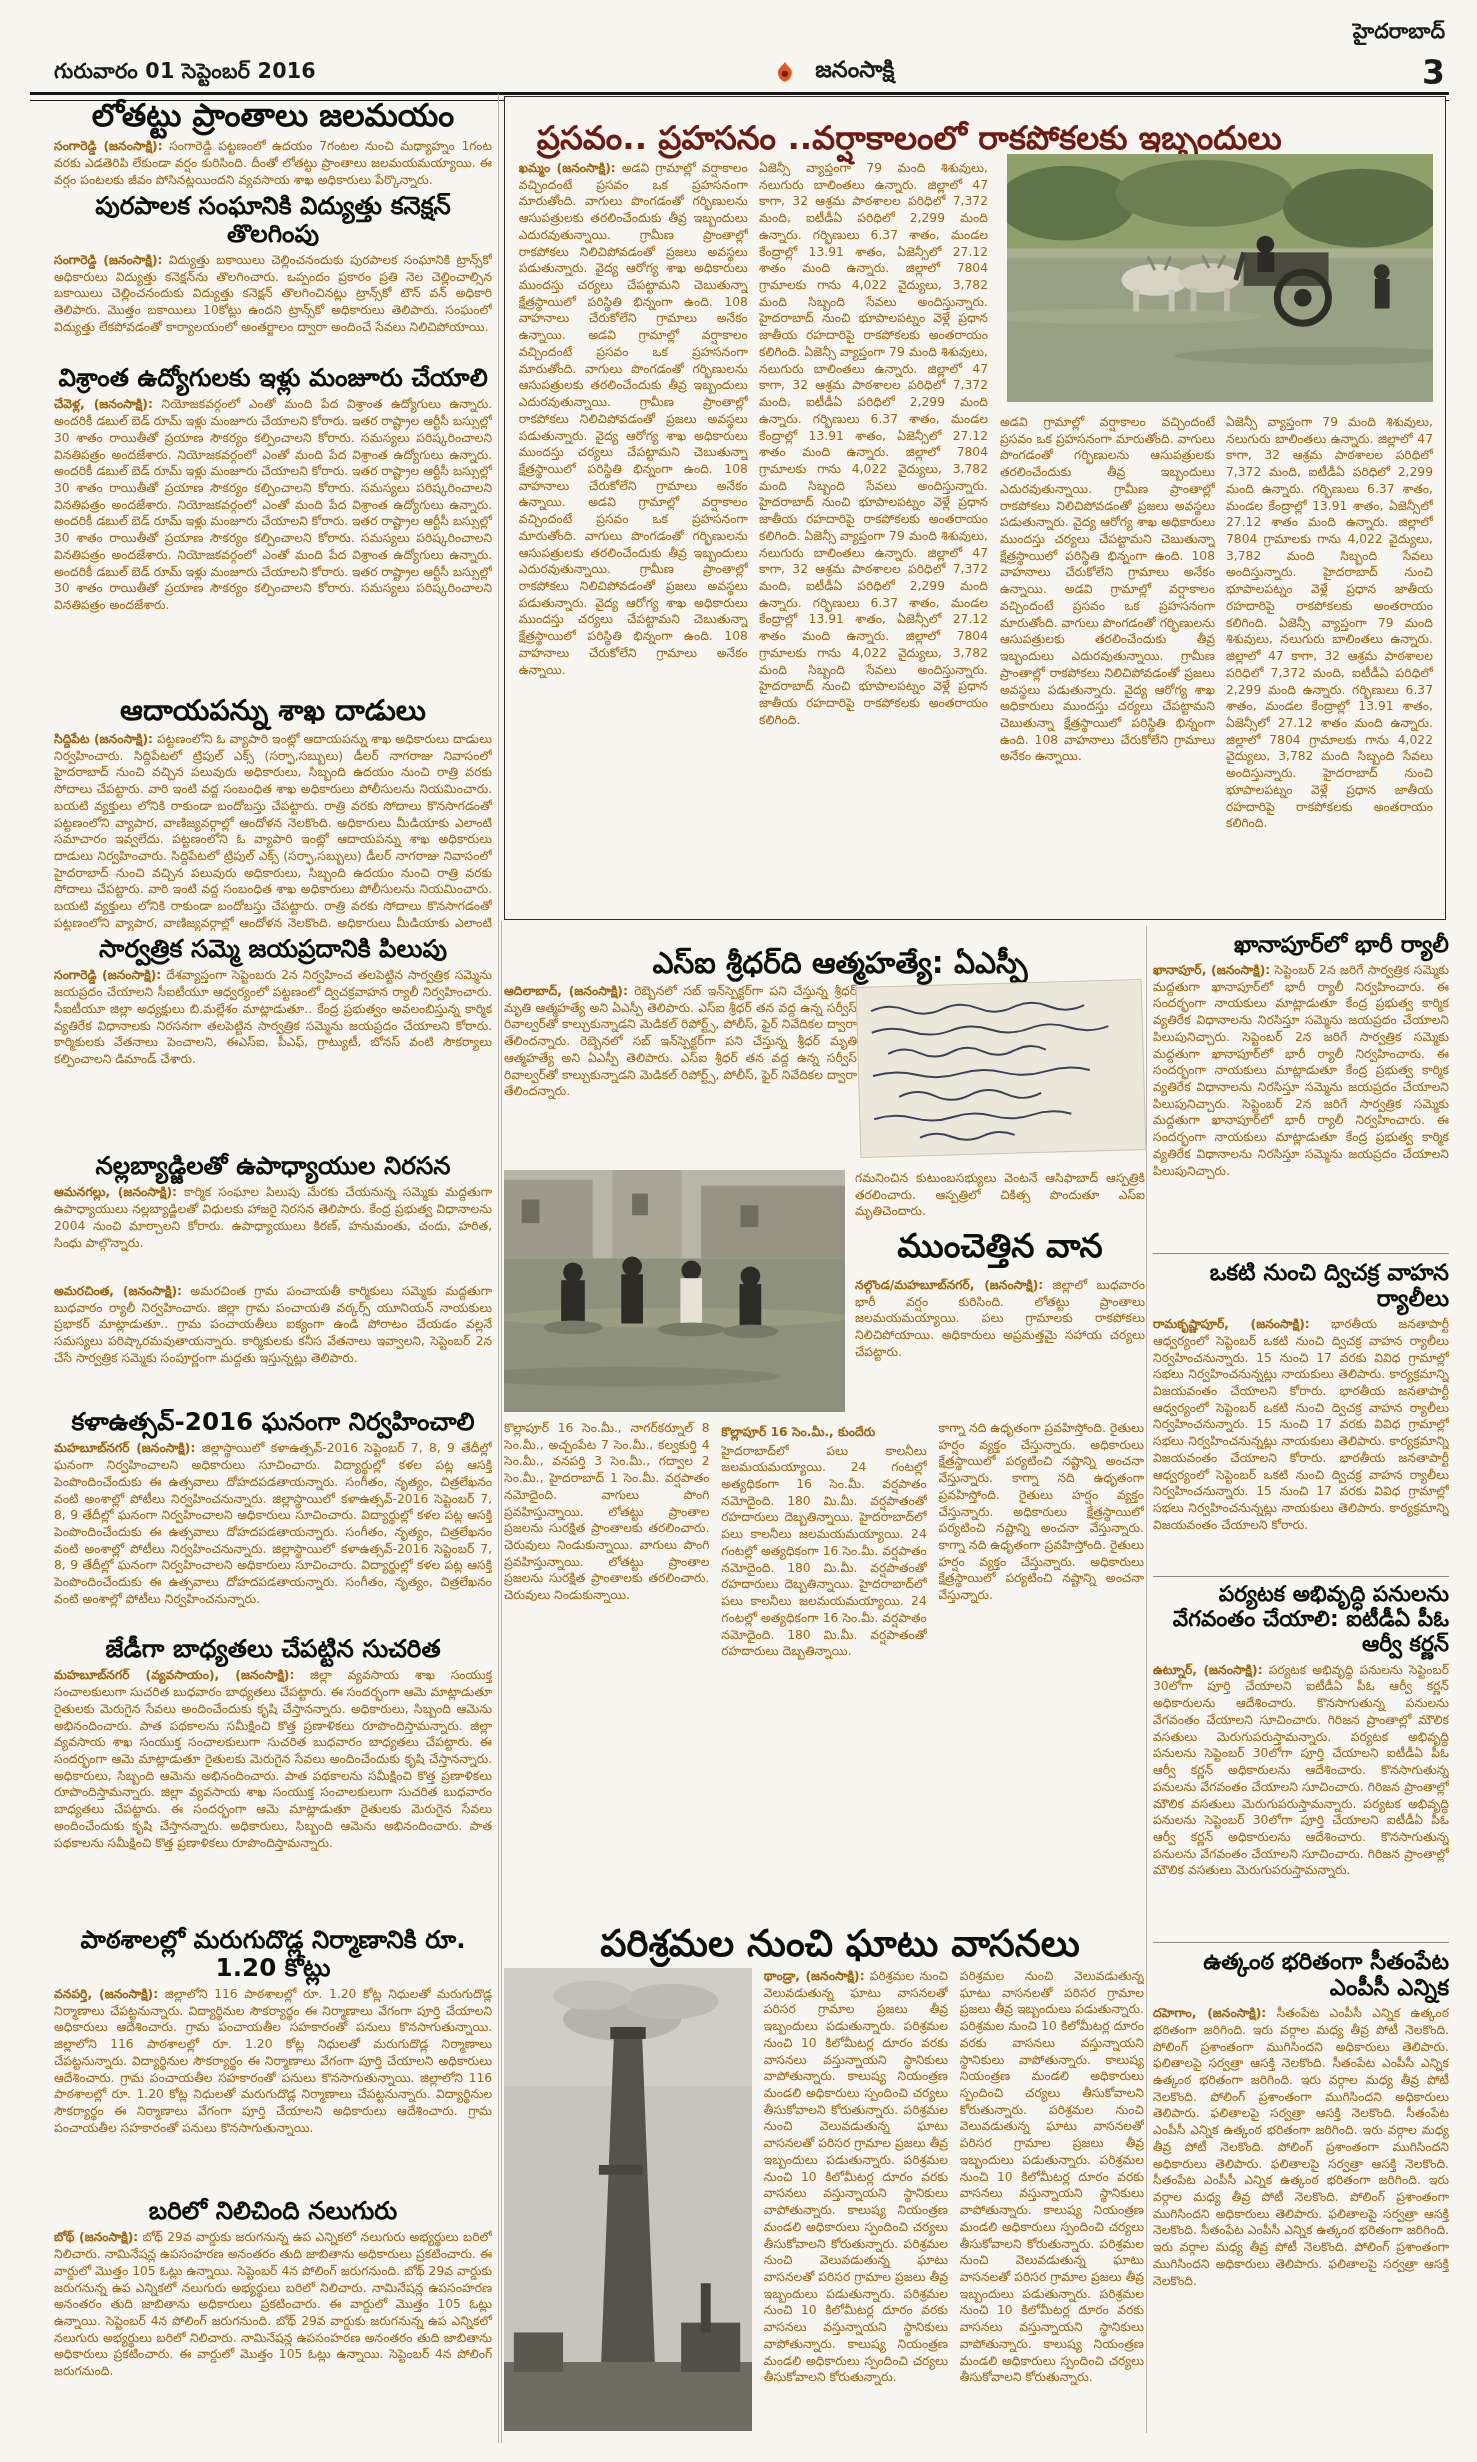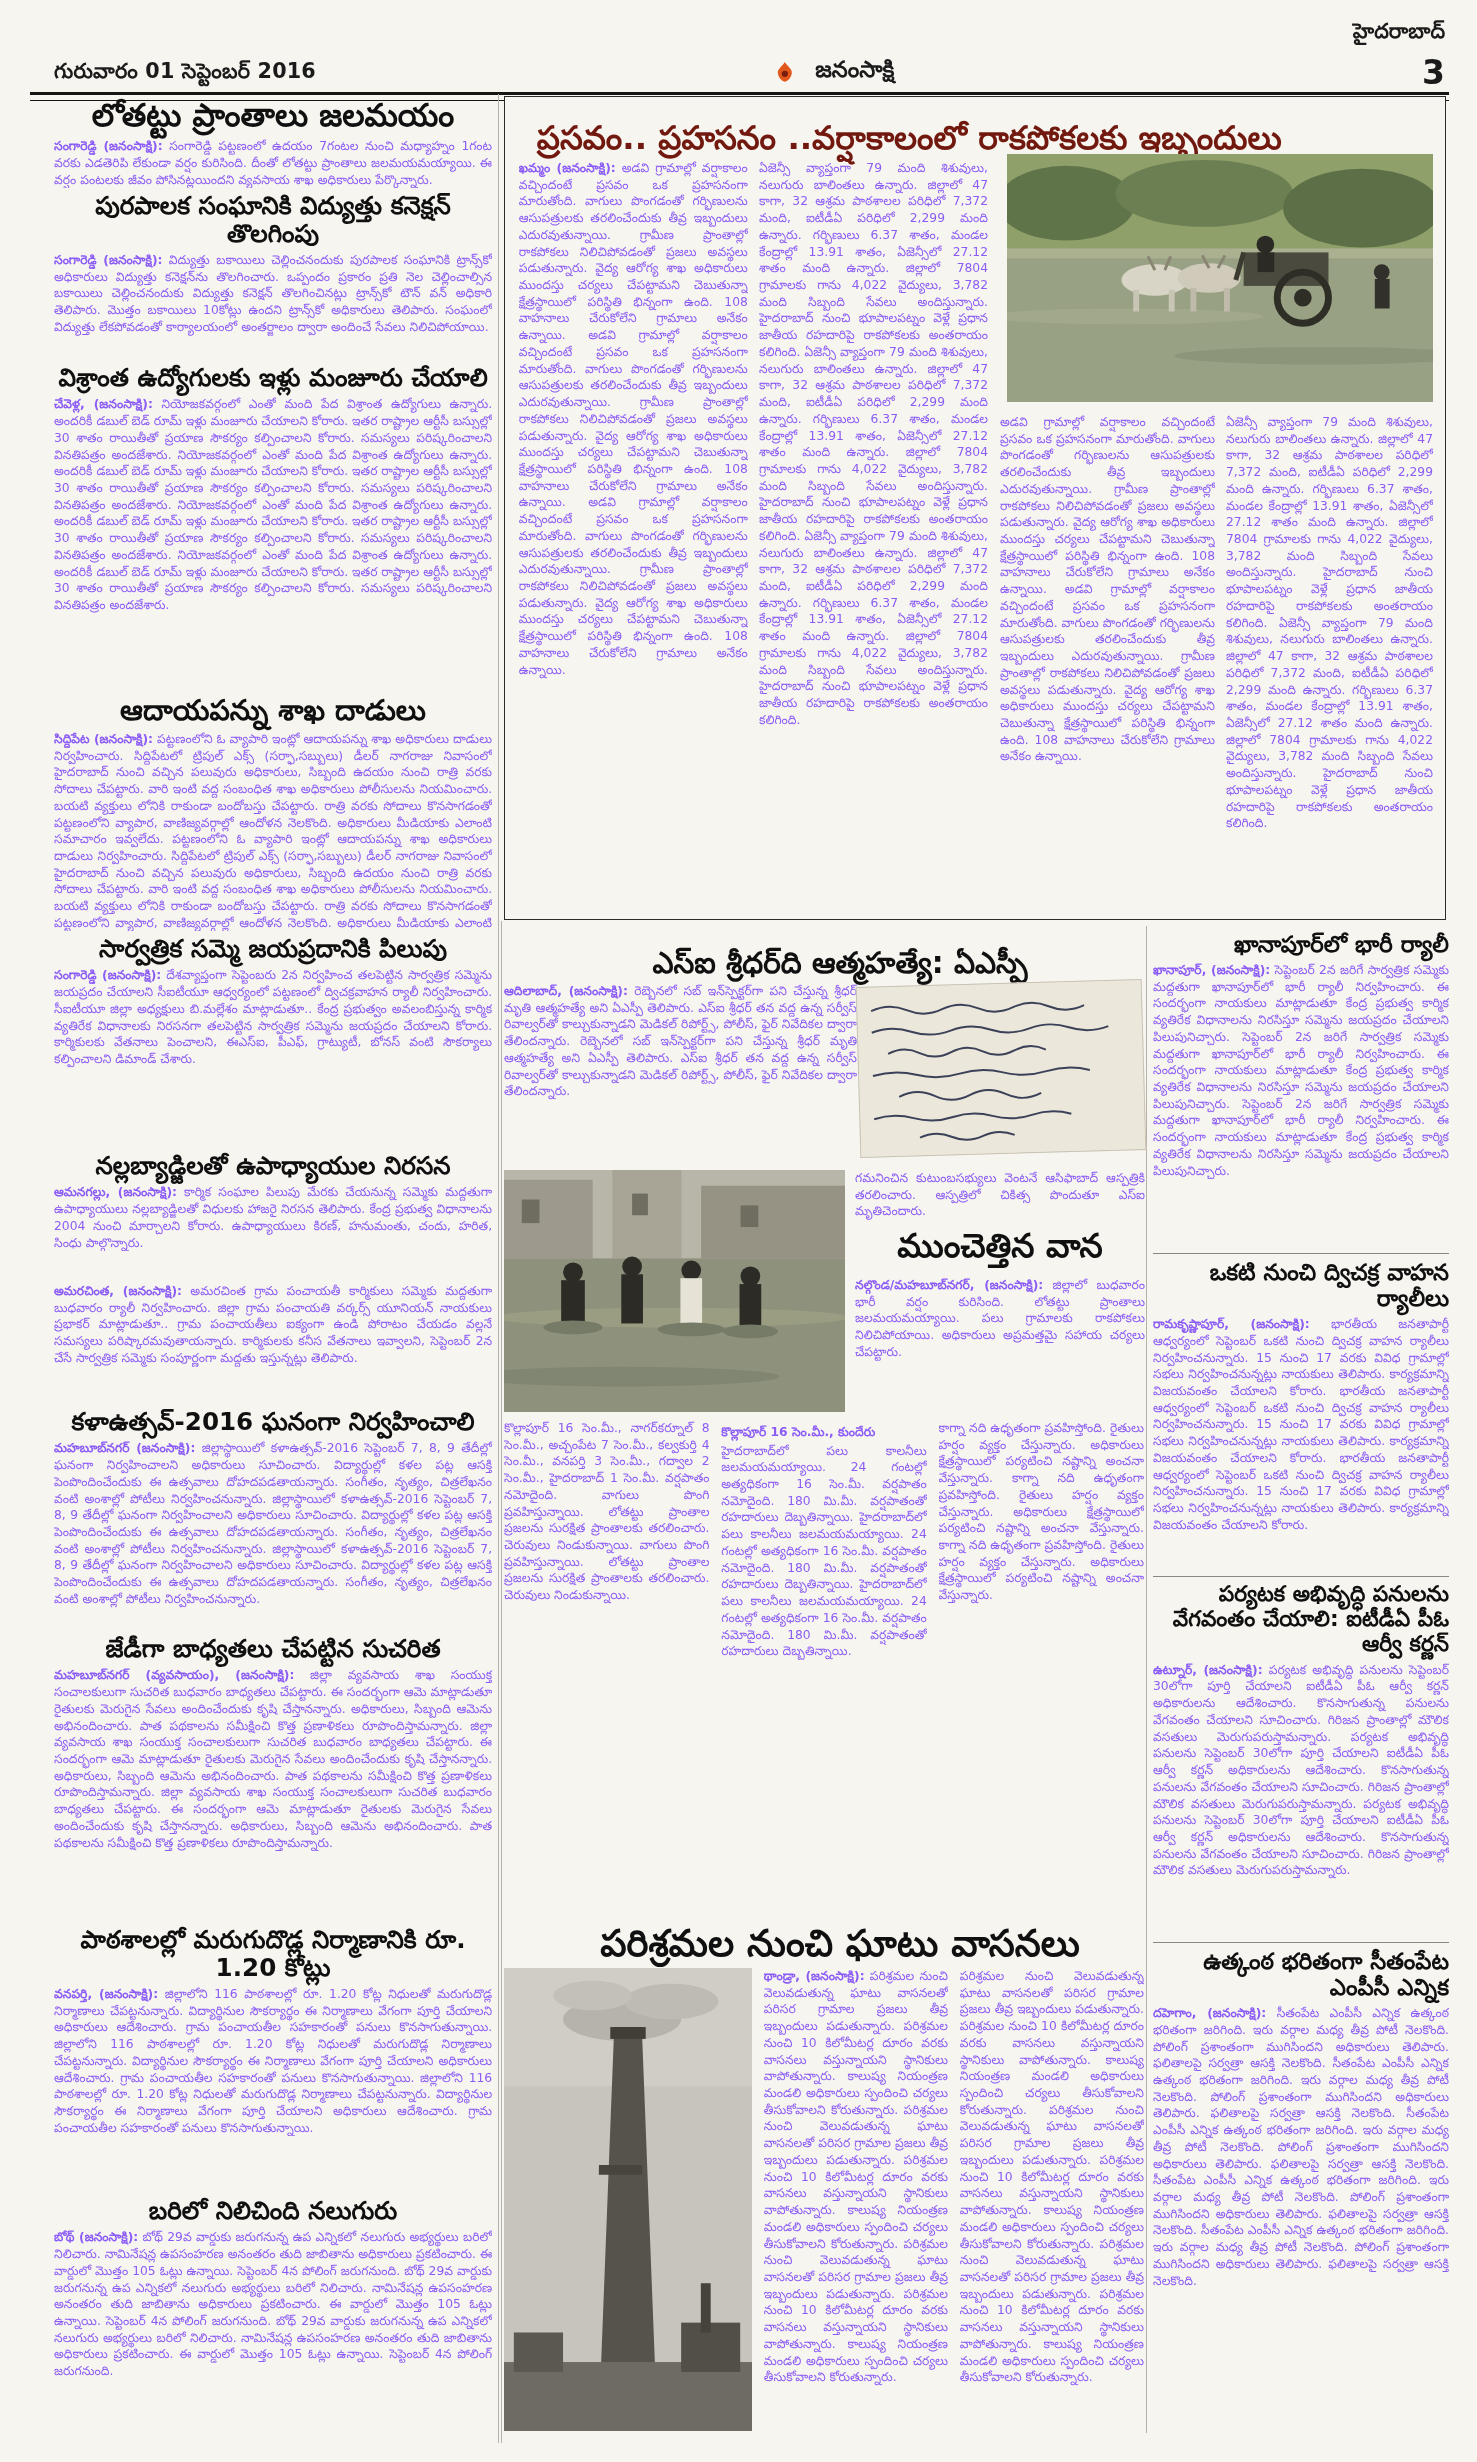--- a/index.html
+++ b/index.html
@@ -17,21 +17,21 @@
   .h-right{display:flex;align-items:flex-end;gap:9.9px;flex-direction:column;}
   .h-ed{font-weight:bold;font-size:20.7px;}
   .pageno{font-weight:bold;font-size:33px;line-height:.9;}
   .rule-double{position:absolute;left:29.6px;top:92px;width:1419px;height:4.9px;
        border-top:3px solid #161616;border-bottom:1px solid #161616;}
   .vline1{position:absolute;left:501px;top:921px;width:1px;height:1522px;background:#b6b2a8;}
   .vline2{position:absolute;left:1146px;top:926px;width:1px;height:1507px;background:#b6b2a8;}
 
   
   .article-body{font-size:12.3px;line-height:1.36;text-align:justify;
-      overflow:hidden;color:#8b5cf6;margin:0;word-break:break-word;}
+      overflow:hidden;color:#a16207;margin:0;word-break:break-word;}
   .dl{font-weight:bold;}
   h1,h2,h3{margin:16px;color:#101010;}
 
   
   .left-col{position:absolute;left:54px;top:94px;width:445px;height:2349px;
       border-right:1px solid #b6b2a8;padding-right:5.9px;box-sizing:border-box;}
   .la{overflow:hidden;box-sizing:border-box;padding:2px 0;}
   .la h2{font-size:24.6px;line-height:1.12;text-align:center;margin:2px 0 4.9px;}
   .la.big h2{font-size:31.5px;}
   .la.med h2{font-size:28.6px;}

